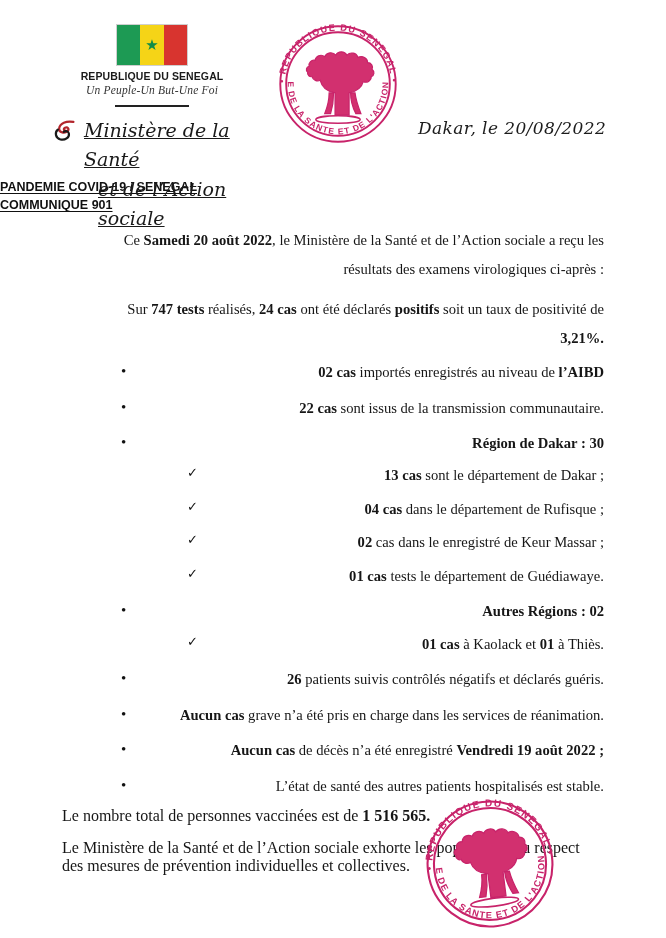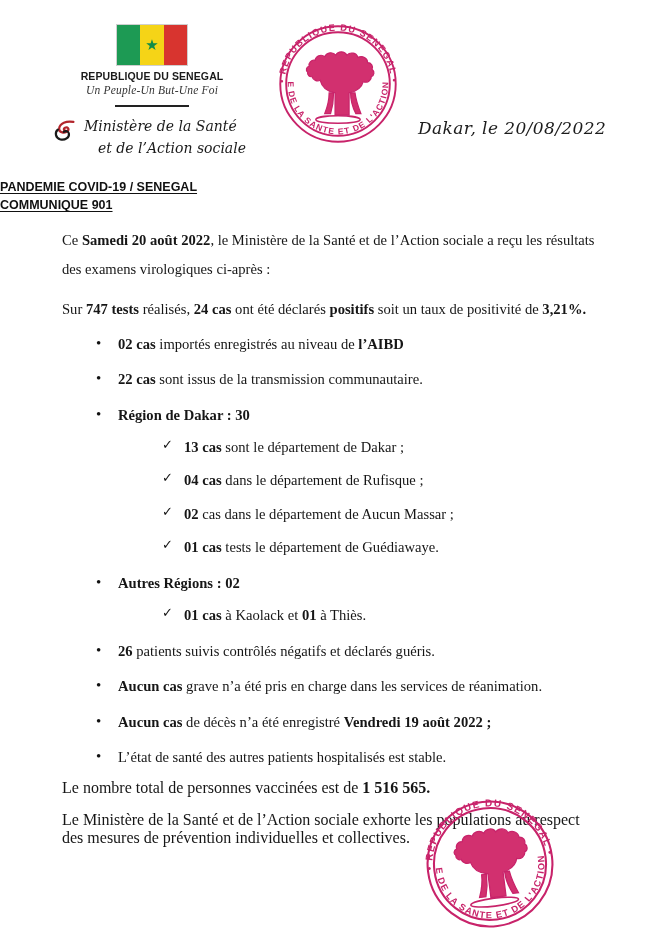--- a/index.html
+++ b/index.html
@@ -87,23 +87,24 @@
     position: absolute;
     left: 0;
     top: 2px;
     width: 26px;
     height: 26px;
   }
   .ministry-lines {
     margin-left: 32px;
     font-family: "DejaVu Serif", "Liberation Serif", serif;
     font-style: italic;
-    font-size: 14px;
+    font-size: 19px;
     color: #1a1a1a;
     line-height: 1.55;
+    text-decoration: underline;
   }
   .ministry-line2 { margin-left: 14px; }
 
   
   .stamp {
     position: absolute;
     width: 148px;
     height: 148px;
   }
   .stamp svg { width: 100%; height: 100%; display: block; }
@@ -145,21 +146,22 @@
   .title-wrap span {
     text-decoration: underline;
     text-underline-offset: 2px;
   }
 
   
   .body {
     padding: 12px 62px 0 62px;
     font-size: 14.6px;
     line-height: 1.95;
-    text-align: left;
+    text-align: right;
+    margin-left: 25px;
   }
   .para { margin: 0 0 2px 0; }
   .para.spaced { margin-top: 12px; }
   b, .b { font-weight: bold; }
 
   ul.bullets {
     list-style: none;
     margin: 6px 0 0 0;
     padding: 0 0 0 34px;
   }
@@ -295,21 +297,21 @@
       <li>
         <b>Région de Dakar : 30</b>
         <ul class="checks">
           <li>
             <b>13 cas</b><span> sont le département de Dakar ;</span>
           </li>
           <li>
             <b>04 cas</b><span> dans le département de Rufisque ;</span>
           </li>
           <li>
-            <b>02</b><span> cas dans le département de Aucun Massar ;</span>
+            <b>02</b><span> cas dans le enregistré de Keur Massar ;</span>
           </li>
           <li>
             <b>01 cas</b><span> tests le département de Guédiawaye.</span>
           </li>
         </ul>
       </li>
 
       <li>
         <b>Autres Régions : 02</b>
         <ul class="checks">

